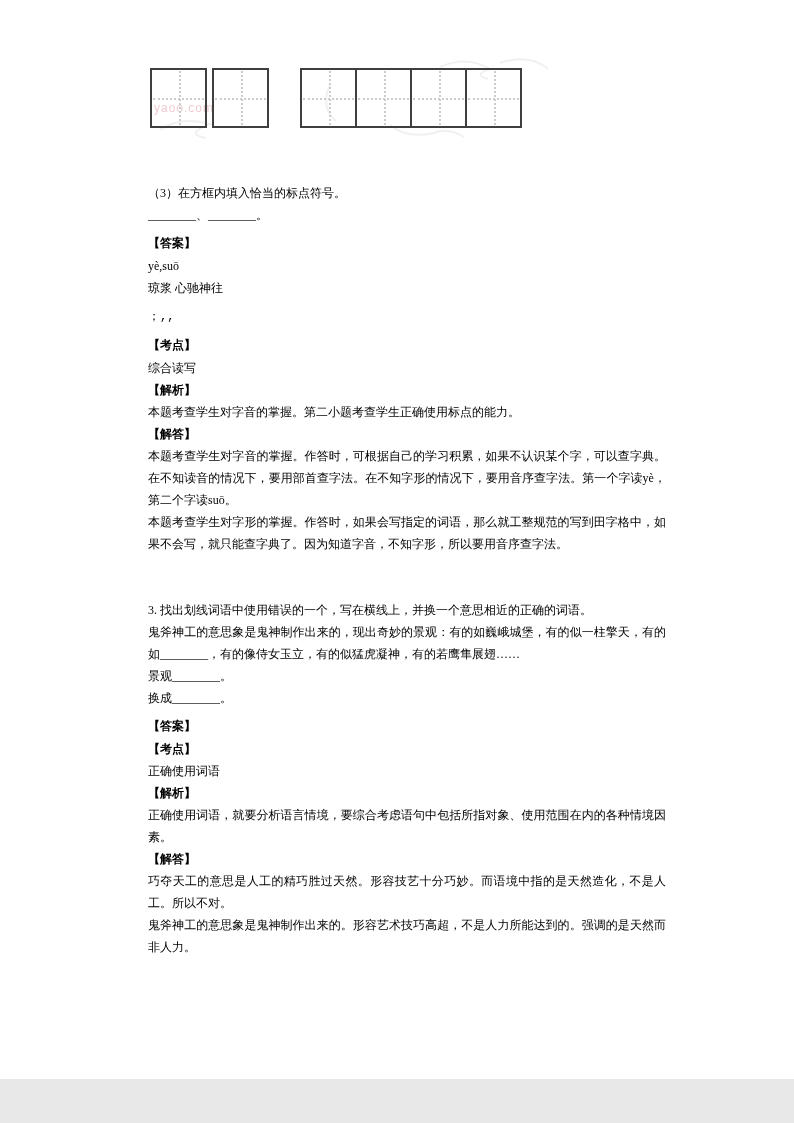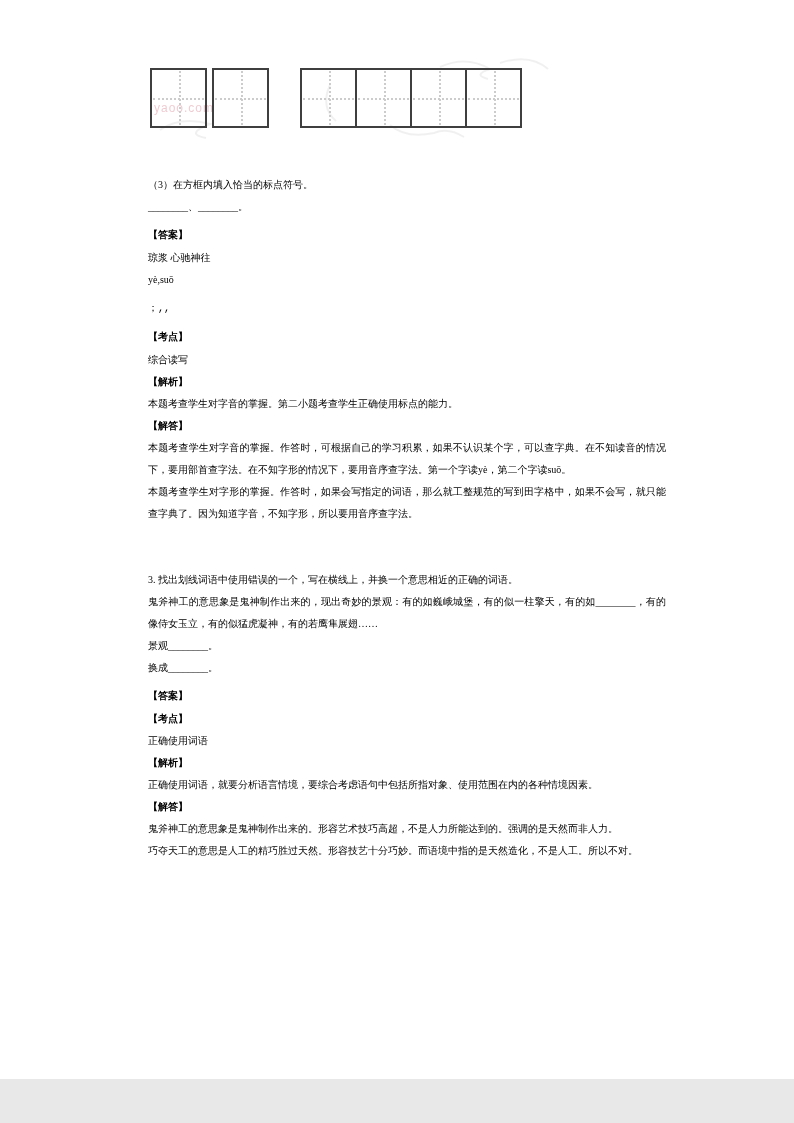--- a/index.html
+++ b/index.html
@@ -37,22 +37,22 @@
   .wm-url {
     position:absolute; left:154px; top:101px;
     font-size:12px; letter-spacing:1px;
     color:rgba(226,160,172,0.55);
     font-family:"Liberation Sans", sans-serif;
     pointer-events:none;
   }
   .wm-squiggle { position:absolute; pointer-events:none; opacity:0.5; }
   
   .content {
-    position:absolute; left:148px; top:174px; width:518px;
-    font-size:10px; line-height:22px;
+    position:absolute; left:148px; top:182px; width:518px;
+    font-size:12px; line-height:22px;
     text-align:justify;
   }
   .block { margin:0; }
   .label { font-weight:bold; }
   .gap-sm { margin-top:7px;font-family:Liberation Mono, monospace; }
   .gap-md { margin-top:22px; }
   .gap-lg { margin-top:44px; }
 </style>
 </head>
 <body>
@@ -78,37 +78,37 @@
         <div class="tian"></div>
         <div class="tian"></div>
         <div class="tian"></div>
       </div>
     </div>
 
   <div class="content">
       <p class="block">（3）在方框内填入恰当的标点符号。</p>
       <p class="block">________、________。</p>
       <p class="block label gap-sm">【答案】</p>
+      <p class="block">yè,suō</p>
       <p class="block">琼浆 心驰神往</p>
-      <p class="block">yè,suō</p>
       <p class="block gap-sm">；,,</p>
       <p class="block label gap-sm">【考点】</p>
       <p class="block">综合读写</p>
       <p class="block label">【解析】</p>
       <p class="block">本题考查学生对字音的掌握。第二小题考查学生正确使用标点的能力。</p>
       <p class="block label">【解答】</p>
       <p class="block">本题考查学生对字音的掌握。作答时，可根据自己的学习积累，如果不认识某个字，可以查字典。在不知读音的情况下，要用部首查字法。在不知字形的情况下，要用音序查字法。第一个字读yè，第二个字读suō。</p>
       <p class="block">本题考查学生对字形的掌握。作答时，如果会写指定的词语，那么就工整规范的写到田字格中，如果不会写，就只能查字典了。因为知道字音，不知字形，所以要用音序查字法。</p>
       <p class="block gap-lg">3. 找出划线词语中使用错误的一个，写在横线上，并换一个意思相近的正确的词语。</p>
       <p class="block">鬼斧神工的意思象是鬼神制作出来的，现出奇妙的景观：有的如巍峨城堡，有的似一柱擎天，有的如________，有的像侍女玉立，有的似猛虎凝神，有的若鹰隼展翅……</p>
       <p class="block">景观________。</p>
       <p class="block">换成________。</p>
       <p class="block label gap-sm">【答案】</p>
       <p class="block label">【考点】</p>
       <p class="block">正确使用词语</p>
       <p class="block label">【解析】</p>
       <p class="block">正确使用词语，就要分析语言情境，要综合考虑语句中包括所指对象、使用范围在内的各种情境因素。</p>
       <p class="block label">【解答】</p>
+      <p class="block">巧夺天工的意思是人工的精巧胜过天然。形容技艺十分巧妙。而语境中指的是天然造化，不是人工。所以不对。</p>
       <p class="block">鬼斧神工的意思象是鬼神制作出来的。形容艺术技巧高超，不是人力所能达到的。强调的是天然而非人力。</p>
-      <p class="block">巧夺天工的意思是人工的精巧胜过天然。形容技艺十分巧妙。而语境中指的是天然造化，不是人工。所以不对。</p>
     </div>
 
 </div>
 
 </body></html>

